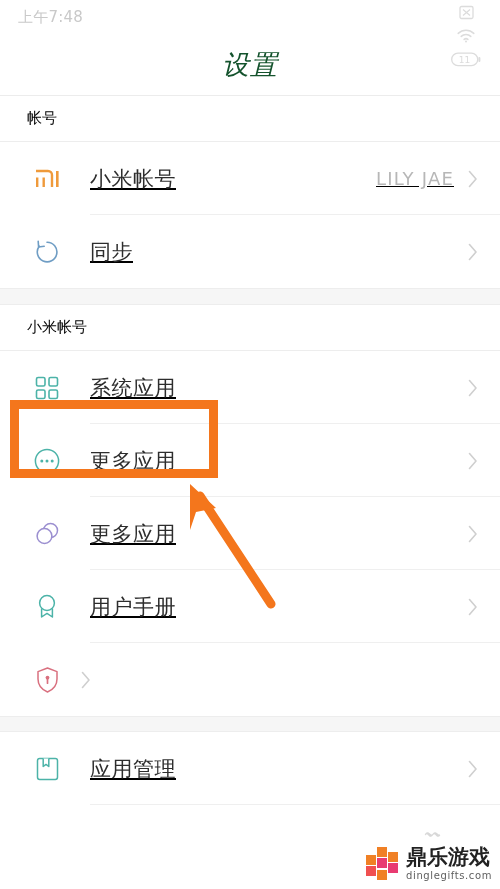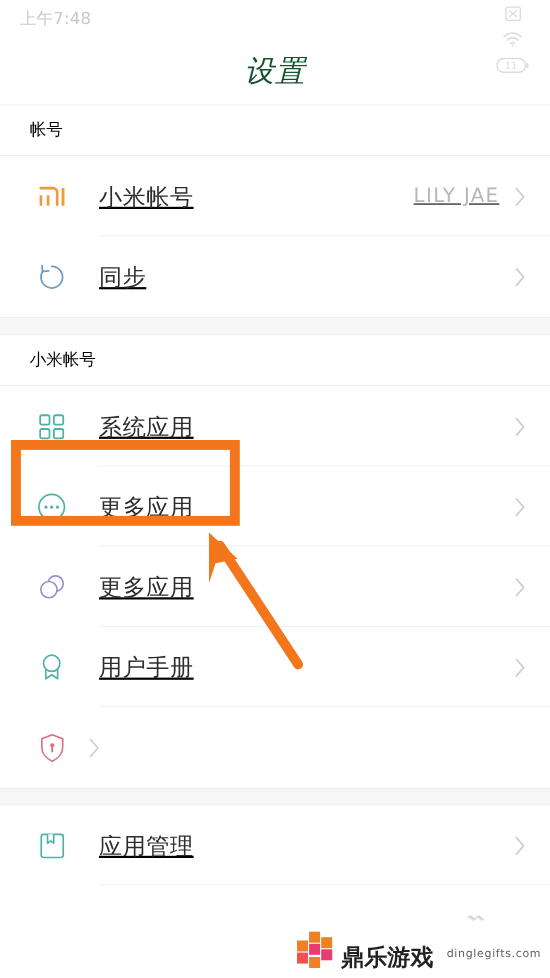--- a/index.html
+++ b/index.html
@@ -88,23 +88,23 @@
 
   
   .watermark {
     position:absolute; right:8px; bottom:8px;
     z-index:40;
     display:flex; align-items:flex-end; gap:6px;
     opacity:.97;
   }
   .wm-squares { width:34px; height:34px; position:relative; }
   .wm-squares i { position:absolute; width:10px; height:10px; display:block; }
-  .wm-text { display:flex; line-height:1; }
+  .wm-text { display:flex; flex-direction:column; line-height:1; }
   .wm-cn { font-size:21px; font-weight:bold; color:#1a1a1a; letter-spacing:0px; }
-  .wm-en { font-size:10px; color:#5a5a5a; letter-spacing:.6px; margin-top:3px;margin-left:12px; }
+  .wm-en { font-size:10px; color:#5a5a5a; letter-spacing:.6px; margin-top:3px; }
   .wm-squig { position:absolute; right:60px; bottom:46px; color:#d8d8d8; font-size:15px; }
 </style>
 </head>
 <body>
 
 <div id="screen">
 
   <div class="statusbar">
     <div class="status-time">上午7:48</div>
     <div class="status-icons">

